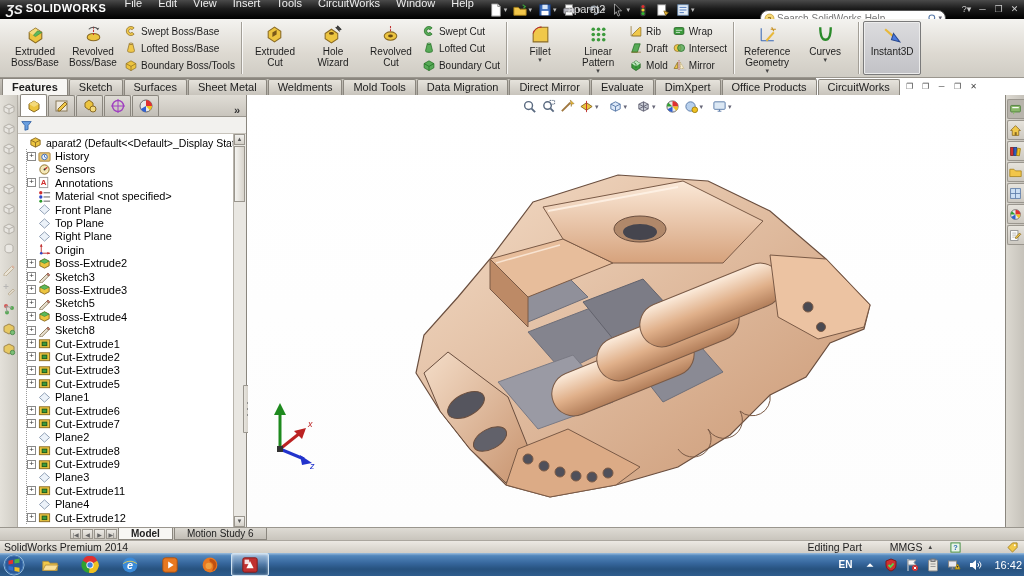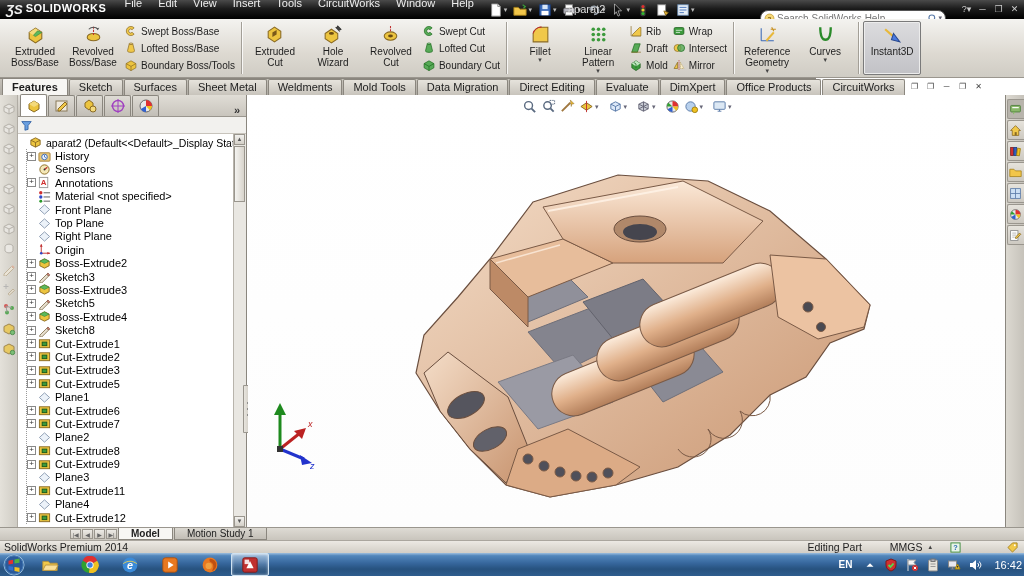--- a/index.html
+++ b/index.html
@@ -524,21 +524,21 @@
     </div>
 
   <div class="tabbar" id="tabbar">
       <div class="tab active">Features</div>
       <div class="tab">Sketch</div>
       <div class="tab">Surfaces</div>
       <div class="tab">Sheet Metal</div>
       <div class="tab">Weldments</div>
       <div class="tab">Mold Tools</div>
       <div class="tab">Data Migration</div>
-      <div class="tab">Direct Editing</div>
+      <div class="tab">Direct Mirror</div>
       <div class="tab">Evaluate</div>
       <div class="tab">DimXpert</div>
       <div class="tab">Office Products</div>
       <div class="tab">CircuitWorks</div>
       <div class="docwin-ctrls">
         <span class="wbtn">❐</span>
         <span class="wbtn">❐</span>
         <span class="wbtn">─</span>
         <span class="wbtn">❐</span>
         <span class="wbtn">✕</span>
@@ -1190,21 +1190,21 @@
 
   <div class="bottom-tabs">
     <div class="bt-nav" id="bt-nav">
         <span class="nbtn">|◀</span>
         <span class="nbtn">◀</span>
         <span class="nbtn">▶</span>
         <span class="nbtn">▶|</span>
       </div>
     <div id="btabs" style="display:flex">
         <div class="btab active">Model</div>
-        <div class="btab">Motion Study 1</div>
+        <div class="btab">Motion Study 6</div>
       </div>
   </div>
 
   <div class="statusbar">
     <span>SolidWorks Premium 2014</span>
     <div class="sb-right">
       <span>Editing Part</span>
       <span class="units">MMGS</span>
       <span class="ucaret">▴</span>
       <span id="status-help-icon">

